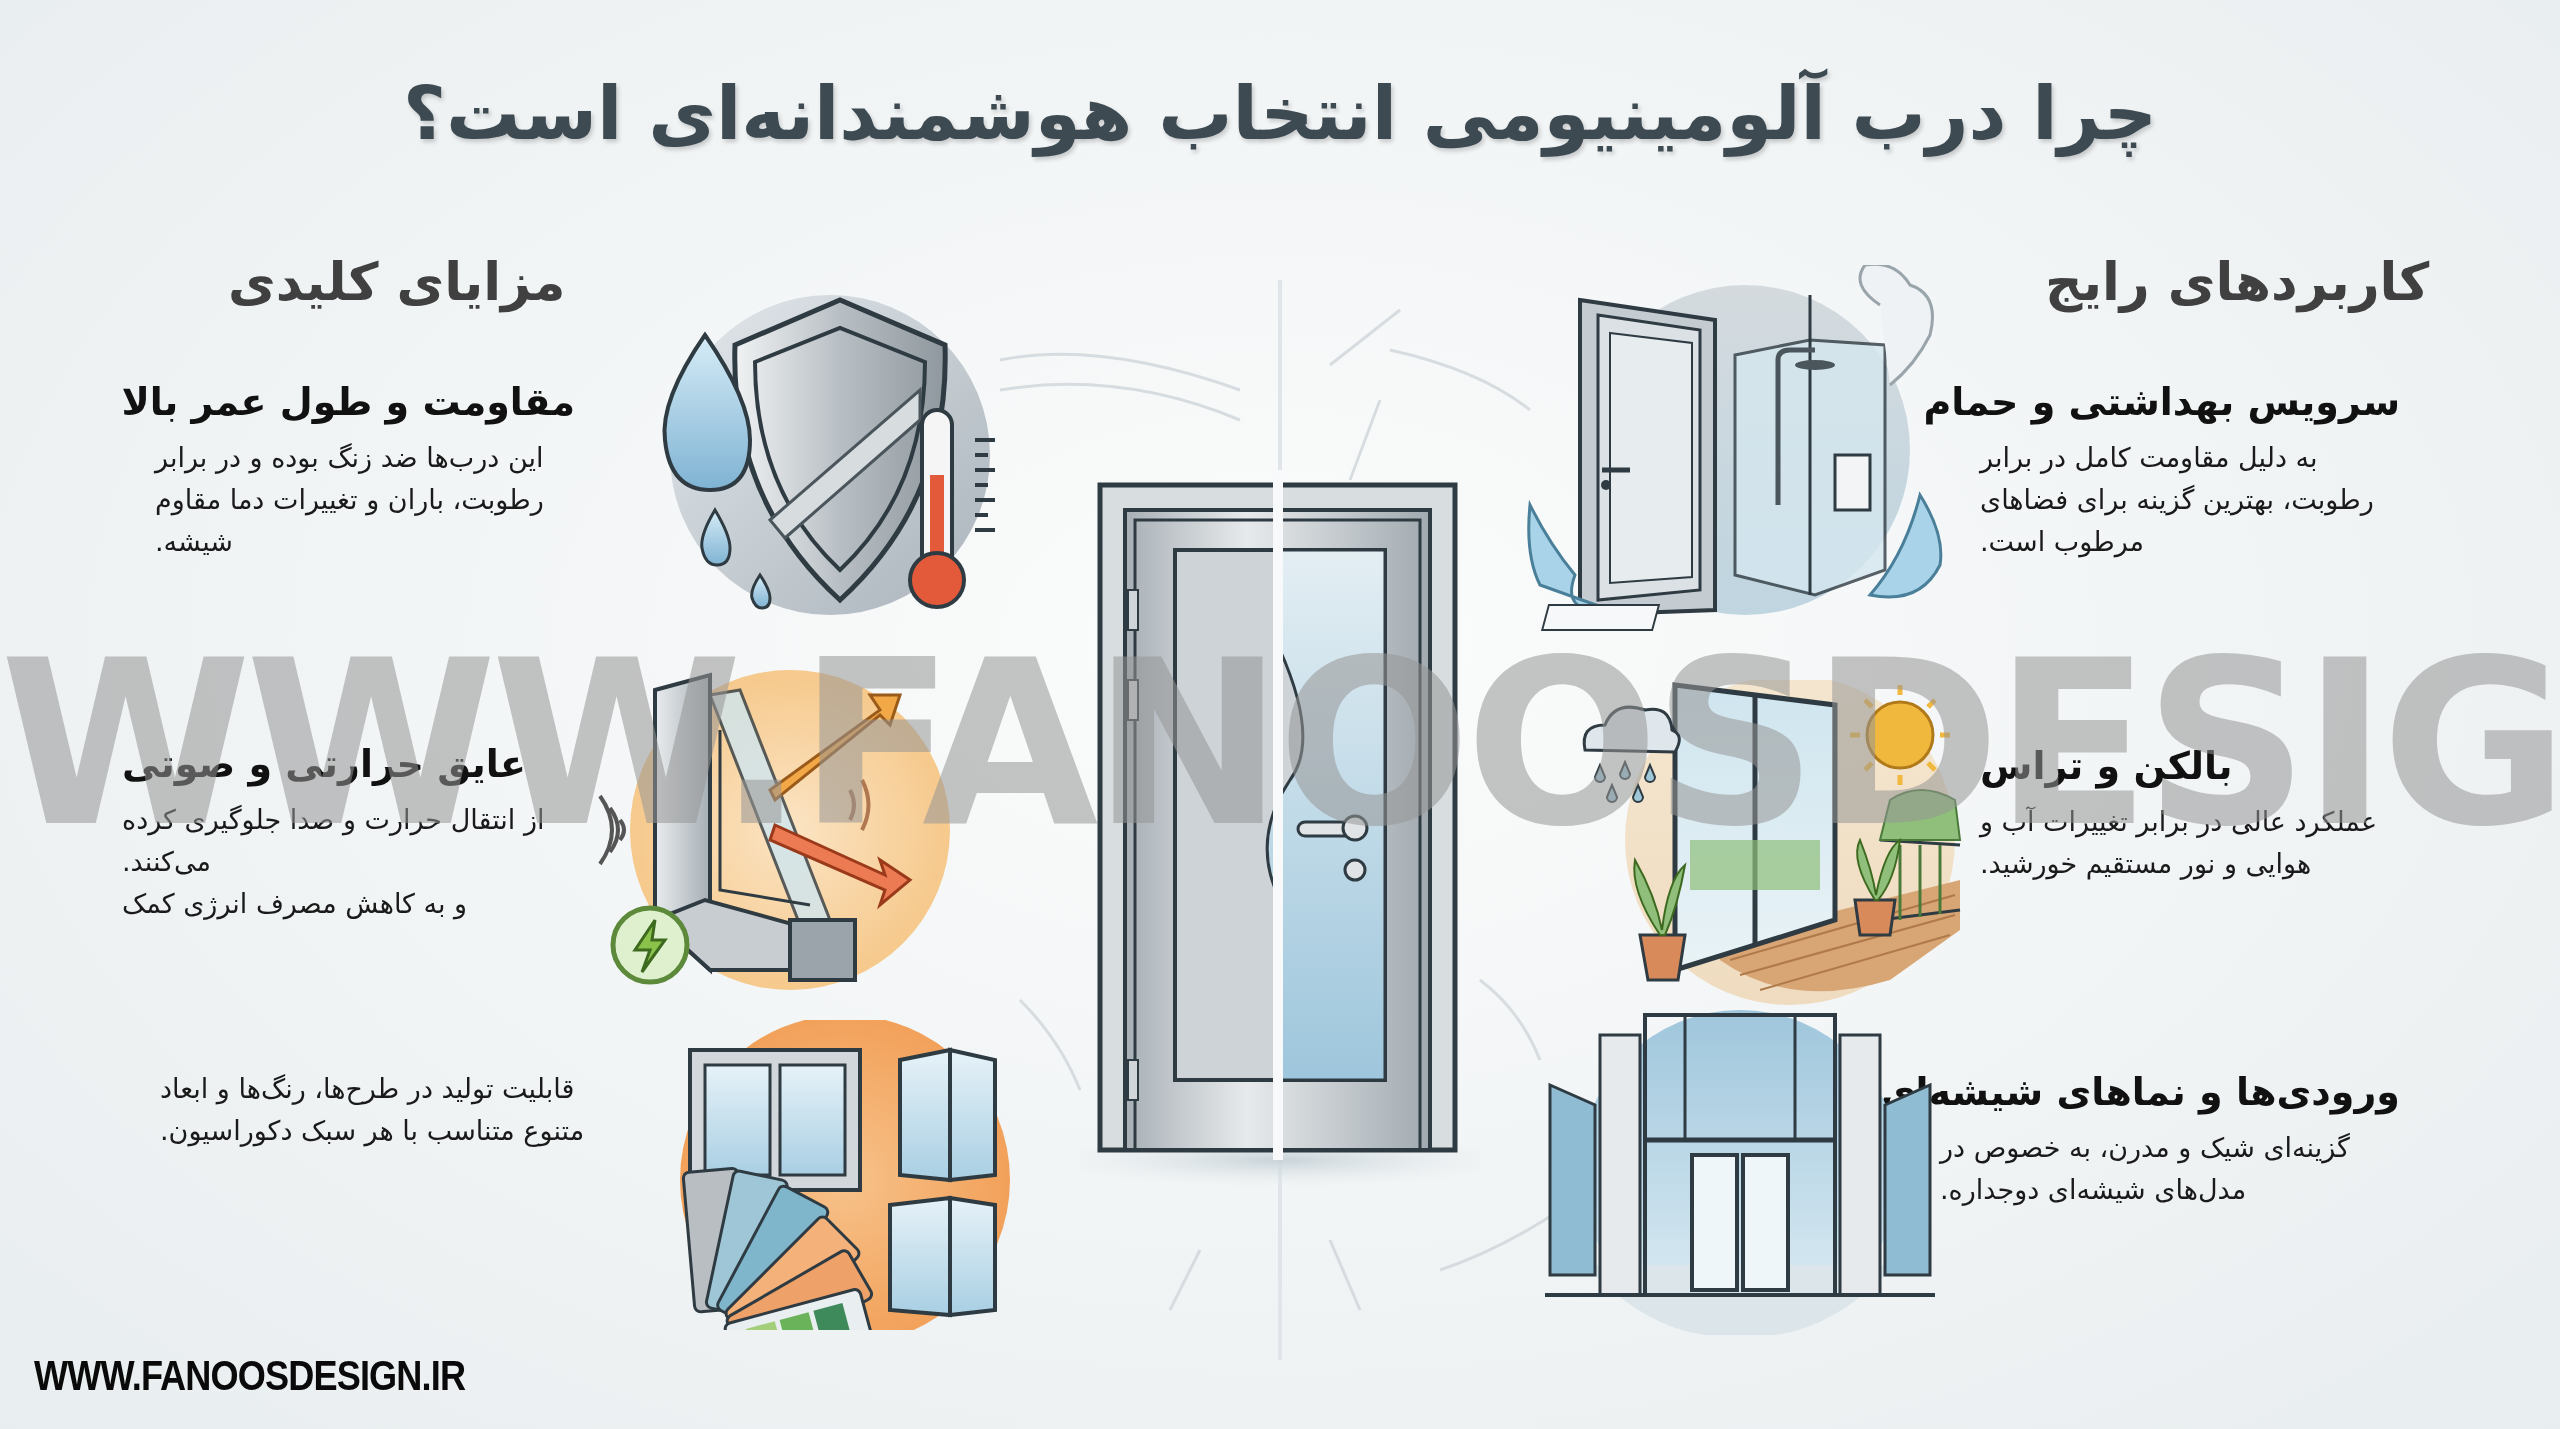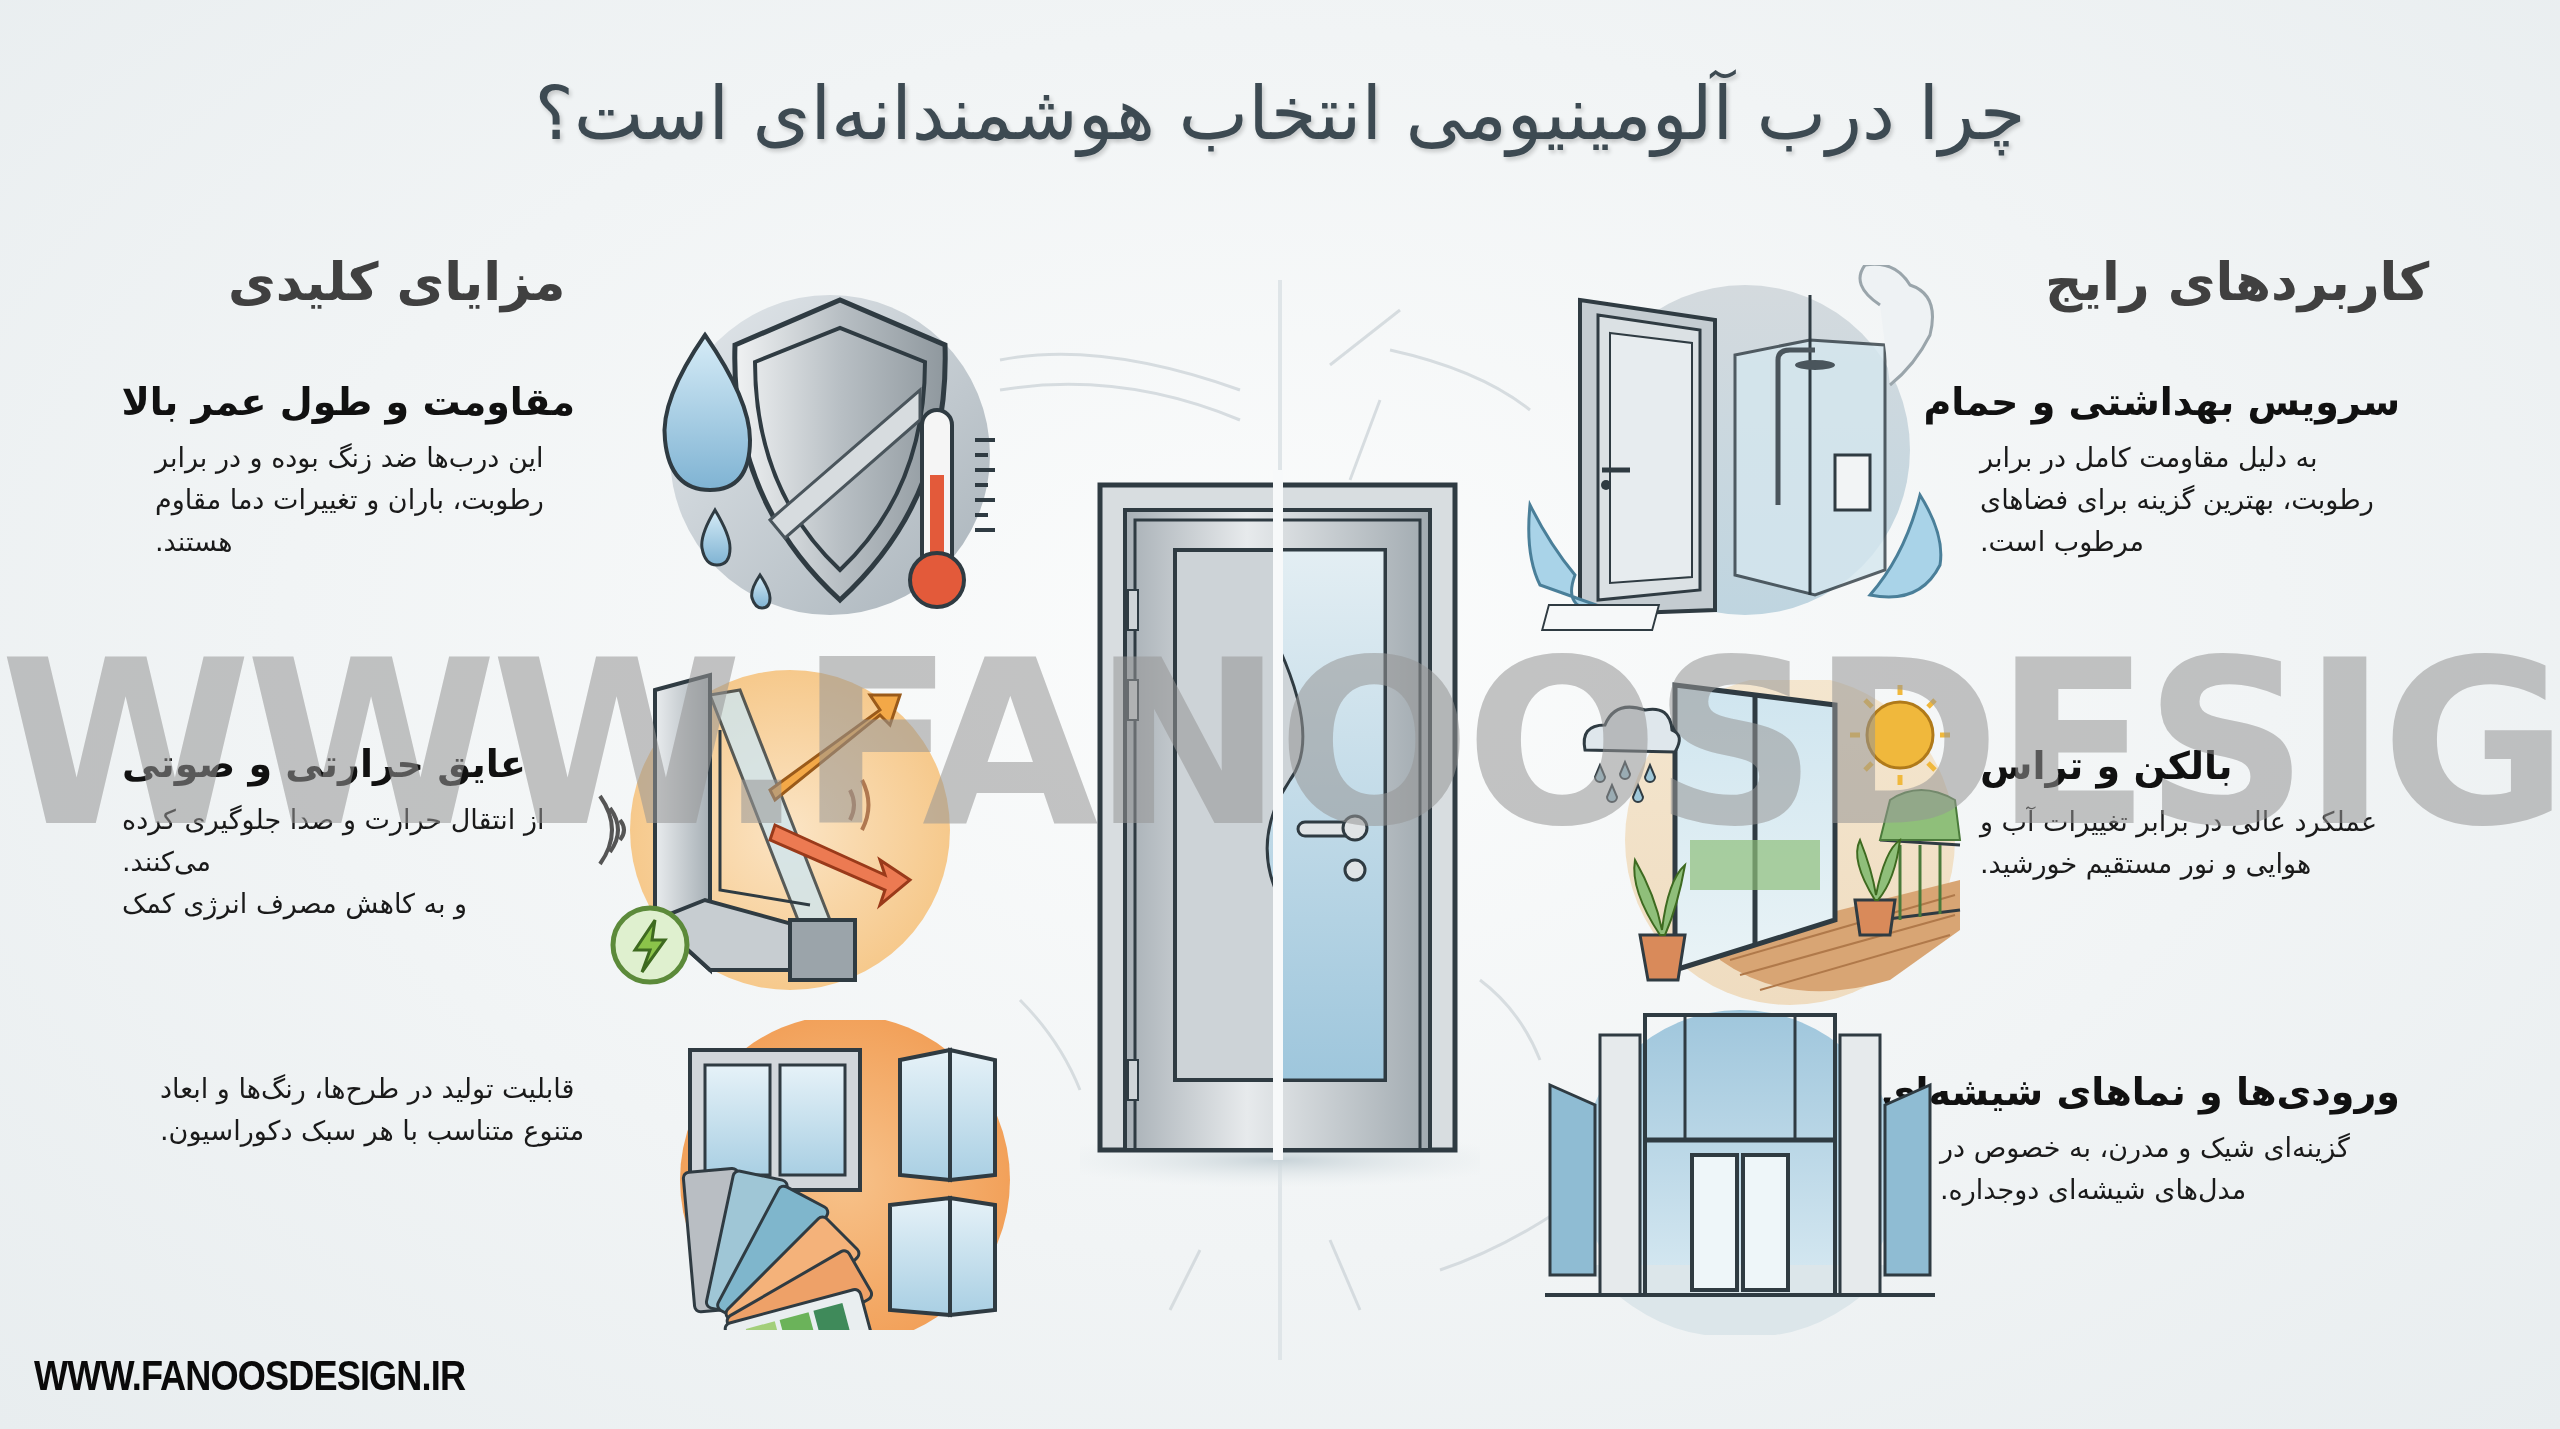--- a/index.html
+++ b/index.html
@@ -7,21 +7,21 @@
     body {
       position: relative;
       background: radial-gradient(ellipse at 50% 45%, #fbfcfc 0%, #f1f4f5 55%, #e8edef 100%);
       font-family: "DejaVu Sans", sans-serif;
       color: #111;
     }
     .bg-lines { position: absolute; inset: 0; pointer-events: none; }
     .title {
       position: absolute; top: 70px; left: 0; width: 2560px;
       text-align: center; direction: rtl;
-      font-size: 74px; font-weight: normal; color: #3d4a52;
+      font-size: 74px; font-weight: bold; color: #3d4a52;
       letter-spacing: 0px;
       text-shadow: 2px 3px 4px rgba(0,0,0,0.18);
     }
     .section-heading {
       position: absolute; direction: rtl; font-weight: bold; font-size: 52px; color: #404040;
     }
     .block { position: absolute; direction: rtl; text-align: left; }
     .block .h { font-size: 38px; font-weight: bold; color: #111; line-height: 1.3; margin-bottom: 10px; white-space: nowrap; }
     .block .p { font-size: 27px; color: #1a1a1a; line-height: 1.55; }
     .illu { position: absolute; }
@@ -60,21 +60,21 @@
 </svg>
 
 <h1 class="title">چرا درب آلومینیومی انتخاب هوشمندانه‌ای است؟</h1>
 
 <div class="section-heading" style="left:228px; top:252px;">مزایای کلیدی</div>
 
 <div class="block" style="right:1985px; top:378px; width:420px;">
   <div class="h">مقاومت و طول عمر بالا</div>
   <div class="p">این درب‌ها ضد زنگ بوده و در برابر</div>
   <div class="p">رطوبت، باران و تغییرات دما مقاوم</div>
-  <div class="p">هستند.</div>
+  <div class="p">شیشه.</div>
 </div>
 
 <div class="block" style="right:1998px; top:740px; width:440px;">
   <div class="h">عایق حرارتی و صوتی</div>
   <div class="p">از انتقال حرارت و صدا جلوگیری کرده</div>
   <div class="p">می‌کنند.</div>
   <div class="p">و به کاهش مصرف انرژی کمک</div>
 </div>
 
 <div class="block" style="right:1940px; top:1068px; width:460px;">

